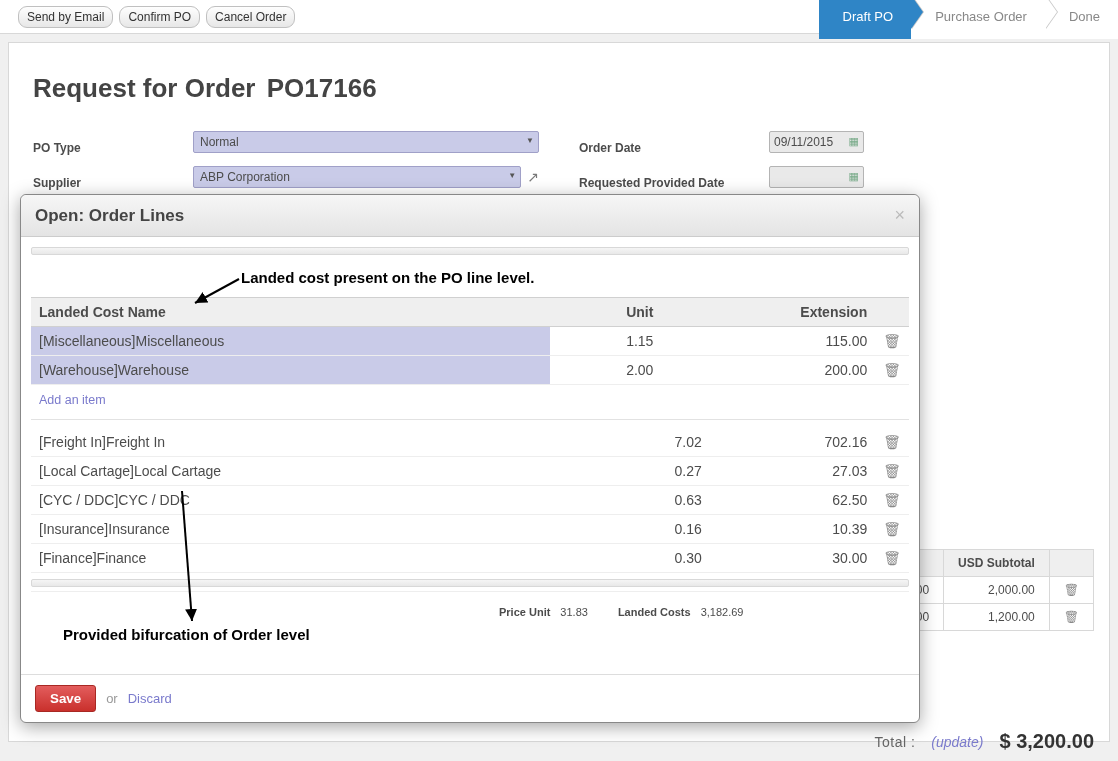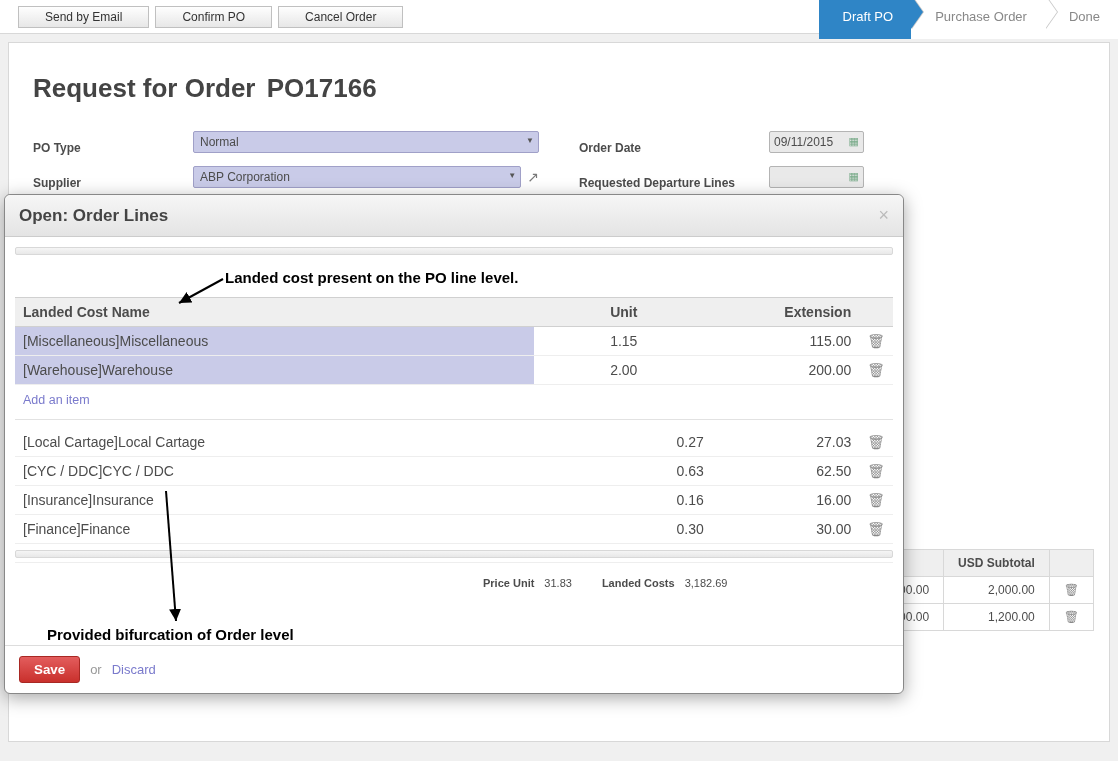--- a/index.html
+++ b/index.html
@@ -22,26 +22,26 @@
     justify-content: space-between;
     padding: 4px 0 4px 18px;
     background: #fff;
     border-bottom: 1px solid #d8d8d8;
     height: 34px;
   }
   .top-toolbar-left { display: flex; gap: 6px; }
   .top-toolbar-left button,
   .btn {
     display: inline-block;
-    padding: 3px 26px;
+    padding: 3px 8px;
     font-size: 12px;
     color: #333;
     background: linear-gradient(#fefefe, #e7e7e7);
     border: 1px solid #c0c0c0;
-    border-radius: 0;
+    border-radius: 9px;
     cursor: pointer;
   }
   .status-steps { display: flex; align-items: stretch; height: 44px; }
   .status-step {
     position: relative;
     padding: 0 18px 0 24px;
     display: flex;
     align-items: center;
     color: #888;
     background: #fff;
@@ -158,21 +158,21 @@
   .total-row .lbl-cut { letter-spacing:.5px; }
 
   
   .modal-backdrop {
     position:absolute;
     inset:0;
     background: transparent;
   }
   .modal {
     position:absolute;
-    left: 4px; top: 194px;
+    left: 20px; top: 194px;
     width: 900px;
     background: #fff;
     border: 1px solid #888;
     border-radius: 6px;
     box-shadow: 0 4px 18px rgba(0,0,0,.35);
     display:flex; flex-direction:column;
   }
   .modal-header {
     background: linear-gradient(#f6f6f6,#e4e4e4);
     padding: 10px 14px;
@@ -312,21 +312,21 @@
       <div class="form-row">
         <div class="form-label" style="width:190px">Order Date</div>
         <div class="form-field">
           <div class="date-input">
             <span>09/11/2015</span>
               <span class="cal-icon">▦</span>
           </div>
         </div>
       </div>
       <div class="form-row">
-        <div class="form-label" style="width:190px">Requested Departure Lines</div>
+        <div class="form-label" style="width:190px">Requested Provided Date</div>
         <div class="form-field">
           <div class="date-input">
             <span></span>
               <span class="cal-icon">▦</span>
           </div>
         </div>
       </div>
       <div class="form-row">
         <div class="form-label" style="width:190px">Requested Arrival Date</div>
         <div class="form-field">
@@ -354,20 +354,25 @@
         <td class="trash">🗑</td>
       </tr>
       <tr>
         <td>00.00</td>
         <td>1,200.00</td>
         <td class="trash">🗑</td>
       </tr>
     </tbody>
   </table>
 
+  <div class="total-row">
+    <span class="lbl-cut">Total :</span>
+    <span class="upd">(update)</span>
+    <span class="amt">$ 3,200.00</span>
+  </div>
 </div>
 
 <div class="modal-backdrop"></div>
 <div class="modal">
   <div class="modal-header">
     <h2>Open: Order Lines</h2>
     <span class="modal-close">×</span>
   </div>
 
   <div class="modal-body">
@@ -406,35 +411,41 @@
             <td class="trash-cell">🗑</td>
           </tr>
         </tbody>
     </table>
     <a class="add-item">Add an item</a>
     <hr class="hr-sep">
 
     <table class="lc-table">
       <tbody id="group2-body">
           <tr>
+            <td>[Freight In]Freight In</td>
+            <td class="num">7.02</td>
+            <td class="num">702.16</td>
+            <td class="trash-cell">🗑</td>
+          </tr>
+          <tr>
             <td>[Local Cartage]Local Cartage</td>
             <td class="num">0.27</td>
             <td class="num">27.03</td>
             <td class="trash-cell">🗑</td>
           </tr>
           <tr>
             <td>[CYC / DDC]CYC / DDC</td>
             <td class="num">0.63</td>
             <td class="num">62.50</td>
             <td class="trash-cell">🗑</td>
           </tr>
           <tr>
             <td>[Insurance]Insurance</td>
             <td class="num">0.16</td>
-            <td class="num">16.00</td>
+            <td class="num">10.39</td>
             <td class="trash-cell">🗑</td>
           </tr>
           <tr>
             <td>[Finance]Finance</td>
             <td class="num">0.30</td>
             <td class="num">30.00</td>
             <td class="trash-cell">🗑</td>
           </tr>
         </tbody>
     </table>

